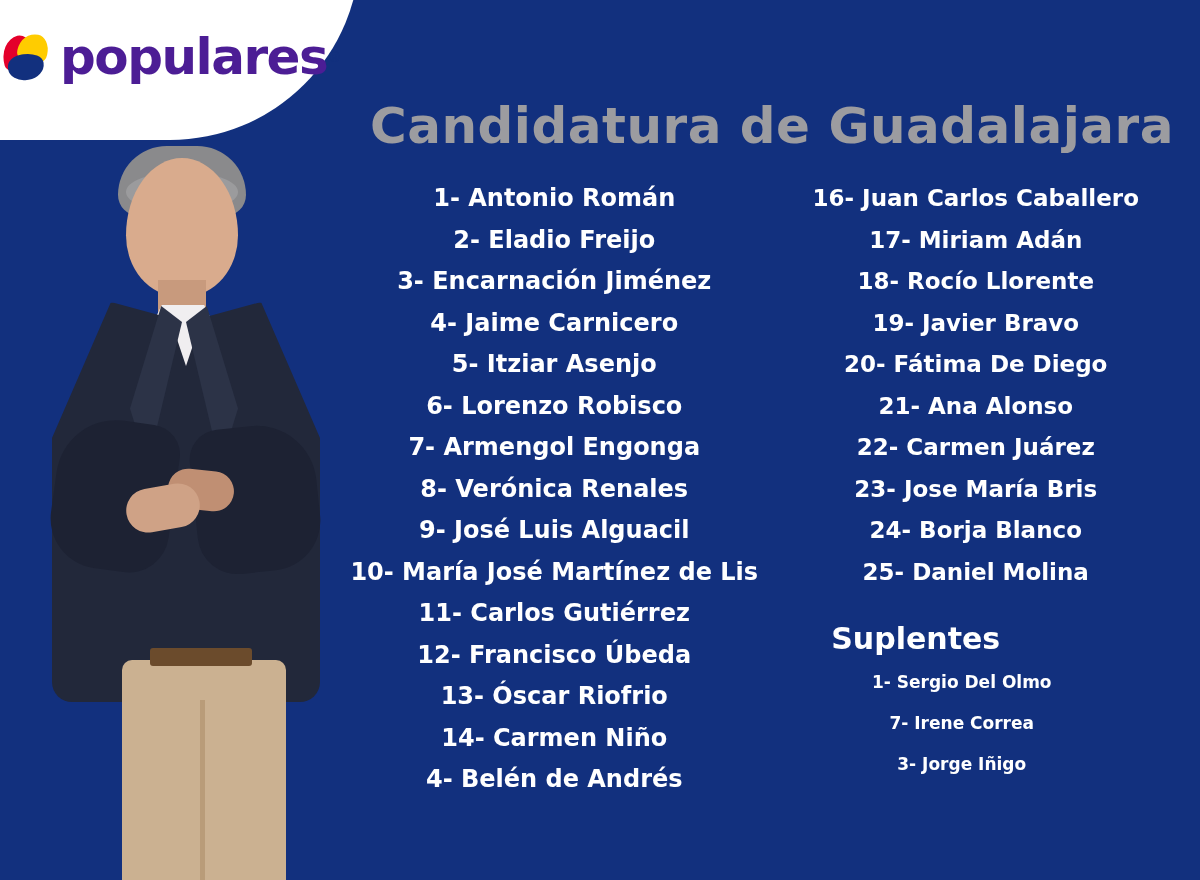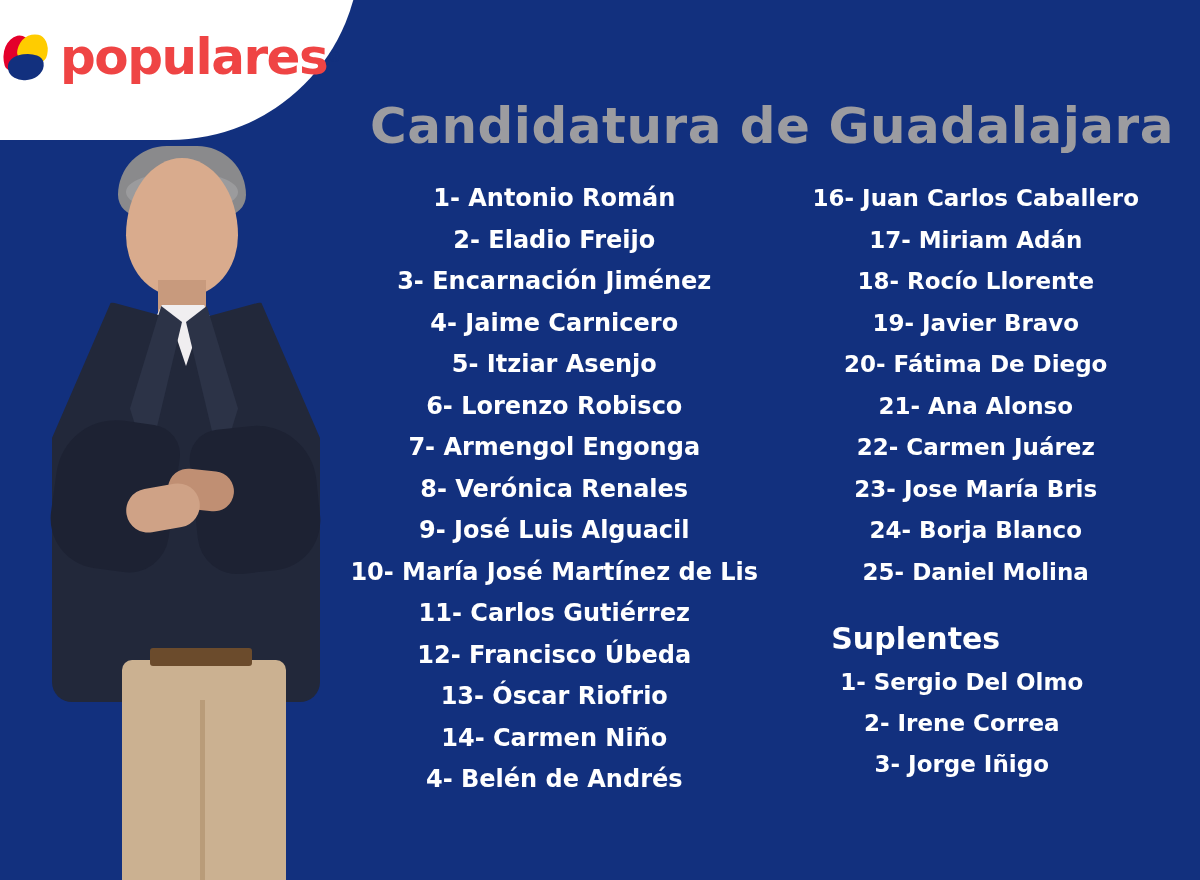--- a/index.html
+++ b/index.html
@@ -63,21 +63,21 @@
     width: 36px; height: 26px;
     background: #12307e;
     border-radius: 45% 55% 50% 50% / 45% 45% 60% 55%;
     transform: rotate(-8deg);
   }
   .logo-text {
     font-family: "DejaVu Sans", sans-serif;
     font-weight: bold;
     font-size: 50px;
     letter-spacing: -1.5px;
-    color: #ef4444;
+    color: #4c1d95;
     line-height: 1;
   }
   .logo-reg {
     font-size: 14px;
     color: #12307e;
     vertical-align: super;
     font-weight: bold;
     margin-left: 2px;
   }
 
@@ -277,21 +277,21 @@
     color: #ffffff;
     font-family: "DejaVu Sans", sans-serif;
     font-weight: bold;
     font-size: 30px;
     text-align: center;
     margin-top: 28px;
     margin-bottom: 6px;
     margin-right: 120px;
   }
   .sup-list .name {
-    font-size: 23px;
+    font-size: 17px;
     line-height: 41px;
     margin-right: 28px;
   }
 </style>
 </head>
 <body>
 
 <div class="poster">
 
   <div class="logo-panel">
@@ -353,19 +353,19 @@
       <div class="name">21- Ana Alonso</div>
       <div class="name">22- Carmen Juárez</div>
       <div class="name">23- Jose María Bris</div>
       <div class="name">24- Borja Blanco</div>
       <div class="name">25- Daniel Molina</div>
 
       <div class="subhead">Suplentes</div>
 
       <div class="sup-list">
         <div class="name">1- Sergio Del Olmo</div>
-        <div class="name">2- Irene Correa</div>
+        <div class="name">7- Irene Correa</div>
         <div class="name">3- Jorge Iñigo</div>
       </div>
     </div>
 
   </div>
 </div>
 
 </body></html>

